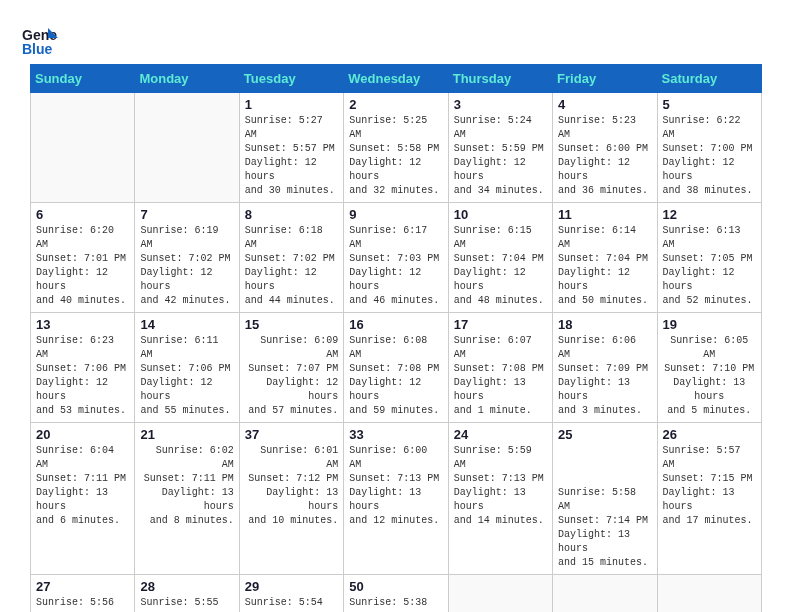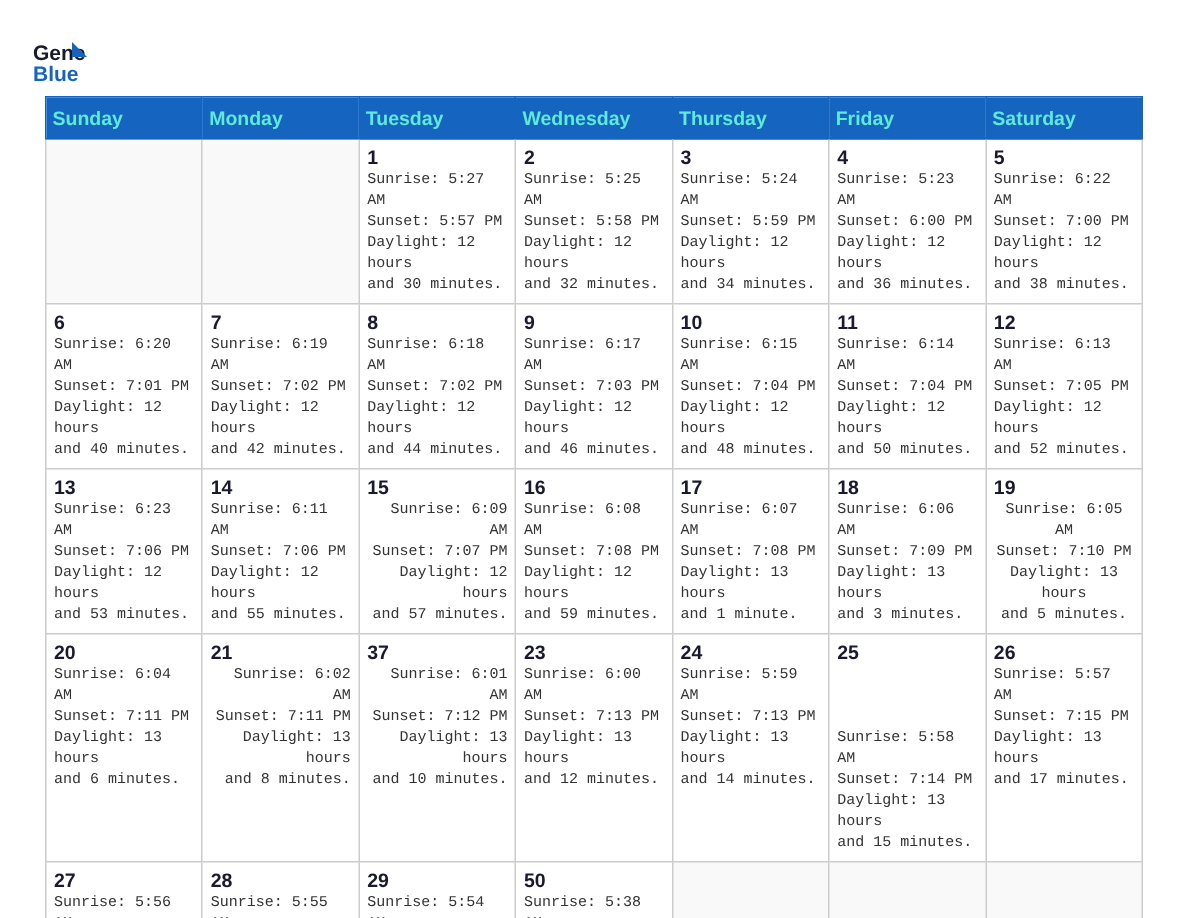--- a/index.html
+++ b/index.html
@@ -265,21 +265,21 @@
 and 8 minutes.</div>
           </td>
           <td>
             <div class="day-number">37</div>
             <div class="day-info" style="white-space: pre-line; text-align: right;">Sunrise: 6:01 AM
 Sunset: 7:12 PM
 Daylight: 13 hours
 and 10 minutes.</div>
           </td>
           <td>
-            <div class="day-number">23</div>
+            <div class="day-number">33</div>
             <div class="day-info" style="white-space: pre-line;">Sunrise: 6:00 AM
 Sunset: 7:13 PM
 Daylight: 13 hours
 and 12 minutes.</div>
           </td>
           <td>
             <div class="day-number">24</div>
             <div class="day-info" style="white-space: pre-line;">Sunrise: 5:59 AM
 Sunset: 7:13 PM
 Daylight: 13 hours

